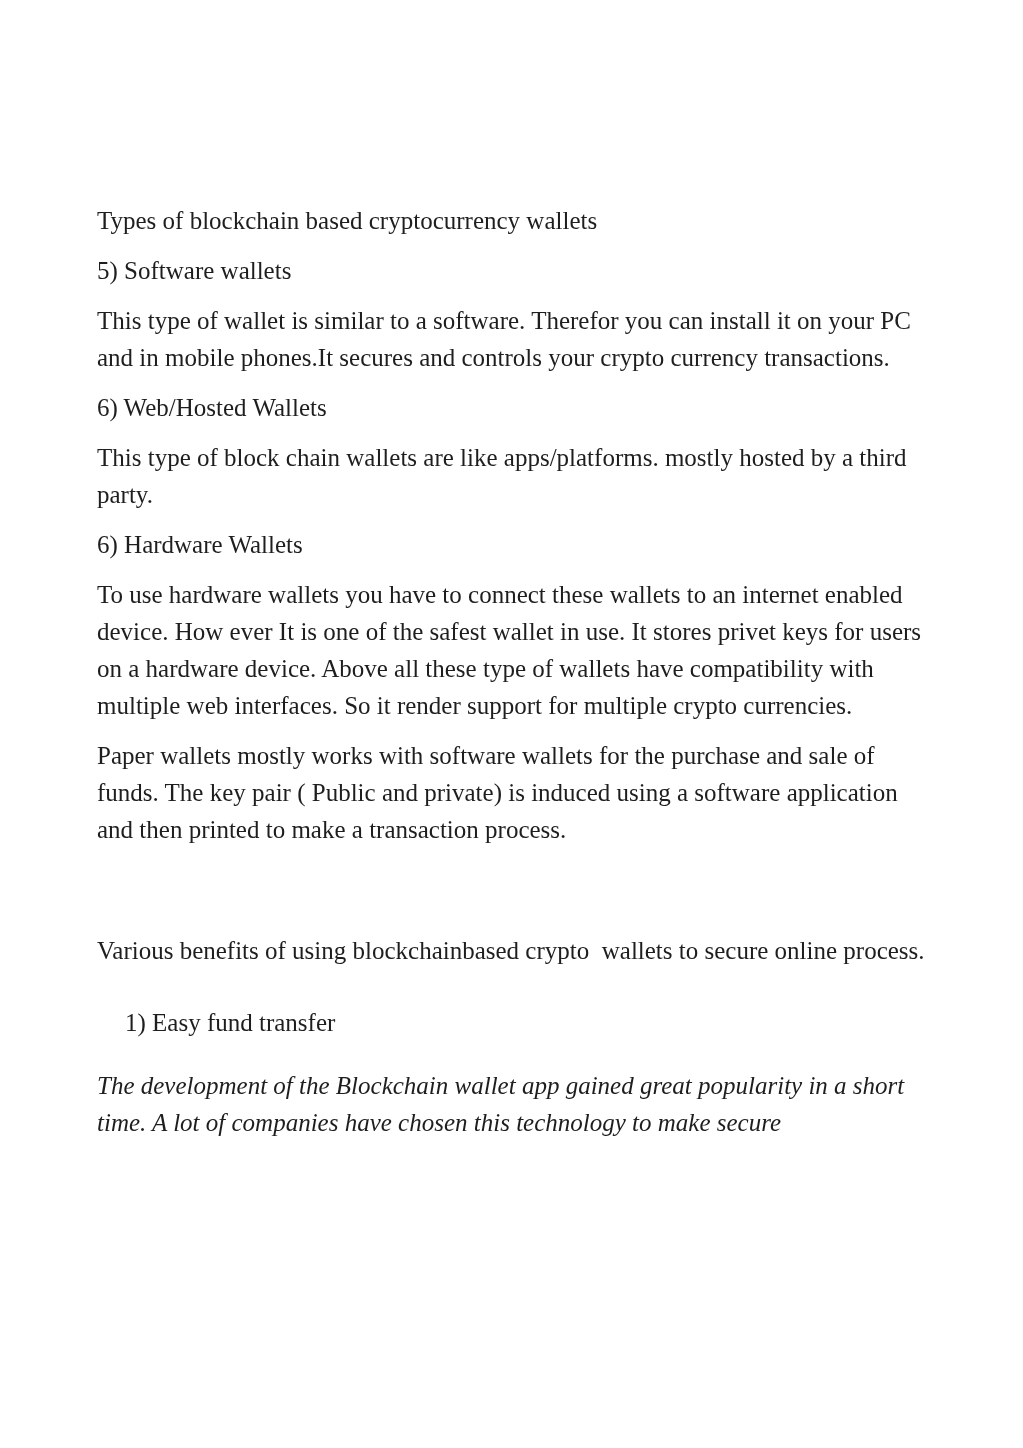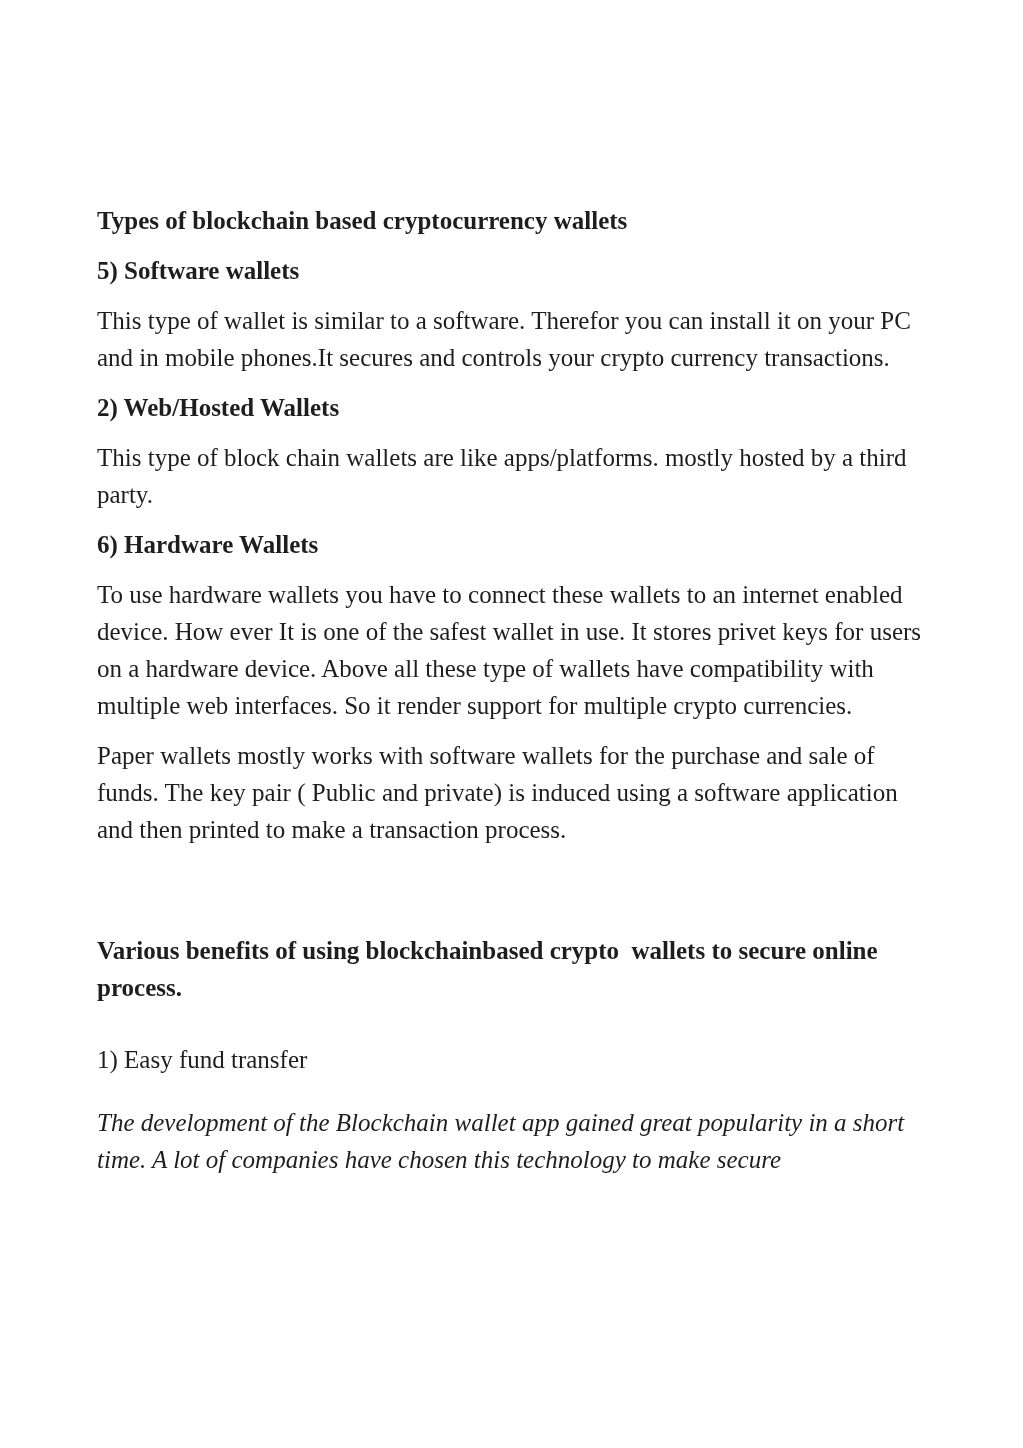--- a/index.html
+++ b/index.html
@@ -21,44 +21,45 @@
     padding: 202px 96px 0 97px;
     background: #ffffff;
   }
   .blk {
     margin: 0 0 13px 0;
     font-size: 25px;
     line-height: 37px;
     white-space: pre-wrap;
   }
   .bold {
-    font-weight: bold;
+    font-weight: normal;
   }
   .section2 {
     margin-top: 84px;
   }
   .benefit-heading {
     margin-top: 35px;
+    margin-left: 28px;
   }
   .benefit-body {
     margin-top: 26px;
     font-style: italic;
   }
 </style>
 </head>
 <body>
 
 <div class="page">
 
   <h1 class="blk bold">Types of blockchain based cryptocurrency wallets</h1>
 
   <h2 class="blk bold">5) Software wallets</h2>
   <p class="blk">This type of wallet is similar to a software. Therefor you can install it on your PC and in mobile phones.It secures and controls your crypto currency transactions.</p>
 
-  <h2 class="blk bold">2) Web/Hosted Wallets</h2>
+  <h2 class="blk bold">6) Web/Hosted Wallets</h2>
   <p class="blk">This type of block chain wallets are like apps/platforms. mostly hosted by a third party.</p>
 
   <h2 class="blk bold">6) Hardware Wallets</h2>
   <p class="blk">To use hardware wallets you have to connect these wallets to an internet enabled device. How ever It is one of the safest wallet in use. It stores privet keys for users on a hardware device. Above all these type of wallets have compatibility with multiple web interfaces. So it render support for multiple crypto currencies.</p>
 
   <p class="blk">Paper wallets mostly works with software wallets for the purchase and sale of funds. The key pair ( Public and private) is induced using a software application and then printed to make a transaction process.</p>
 
   <div class="section2">
     <h1 class="blk bold">Various benefits of using blockchainbased crypto  wallets to secure online process.</h1>
     <p class="blk benefit-heading">1) Easy fund transfer</p>

